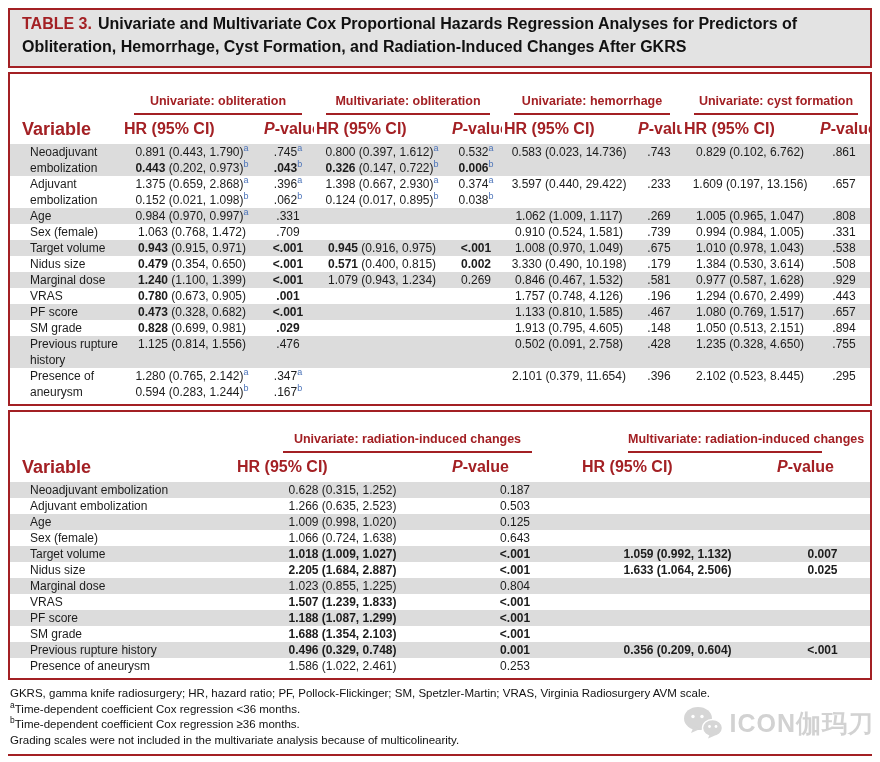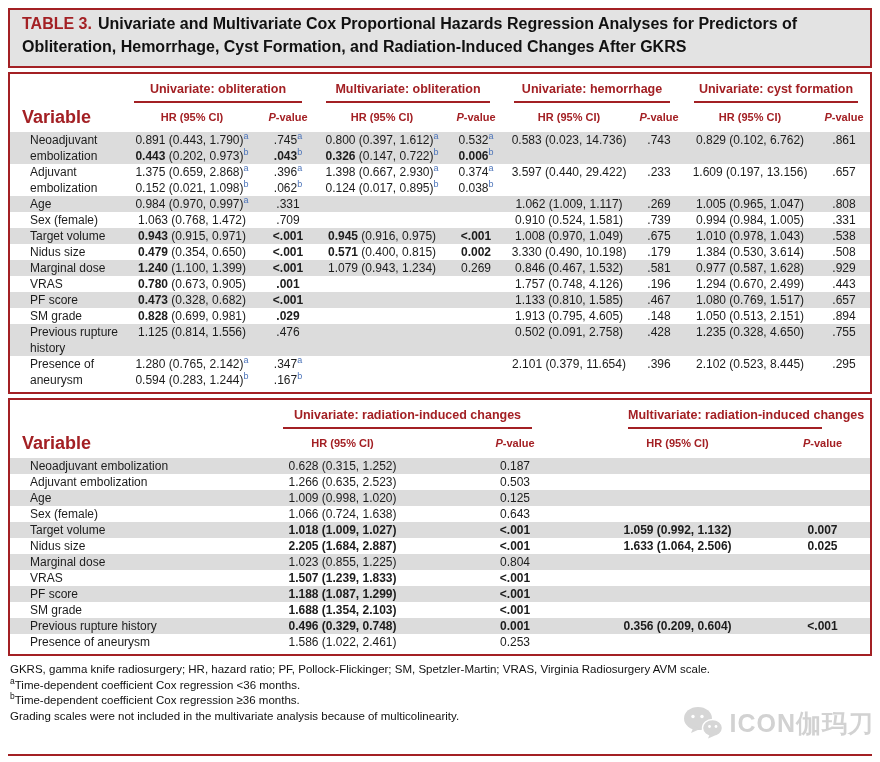--- a/index.html
+++ b/index.html
@@ -38,24 +38,24 @@
   }
   table{
     border-collapse:collapse;
     table-layout:fixed;
     width:100%;
     font-size:12px;
     color:var(--ink);
   }
   th,td{padding:0 2px;vertical-align:top;line-height:16px;overflow:hidden;white-space:nowrap;}
   thead th{color:var(--accent);font-weight:bold;}
-  .th-group{padding-top:7px;text-align:center;font-size:12.5px;}
+  .th-group{padding-top:19px;text-align:center;font-size:12.5px;}
   .group-label{border-bottom:2px solid var(--accent);padding-bottom:4px;margin:0 10px;}
   .t2 .group-label{margin:0 46px;}
-  .th-col{text-align:center;vertical-align:bottom;padding:6px 2px 7px 2px;font-size:11px;}
+  .th-col{text-align:left;vertical-align:bottom;padding:6px 2px 7px 2px;font-size:16px;}
   .th-variable{text-align:left;vertical-align:bottom;padding:6px 2px 7px 12px;font-size:18px;}
   .th-spacer{padding:0;}
   td.v{text-align:left;padding-left:20px;white-space:normal;}
   td.c{text-align:center;}
   tr.stripe{background:var(--stripe);}
   sup{font-size:9px;line-height:0;vertical-align:super;}
   .tbl-box sup{color:var(--supblue);}
   b{font-weight:bold;}
   .footnotes{
     margin-top:6px;

